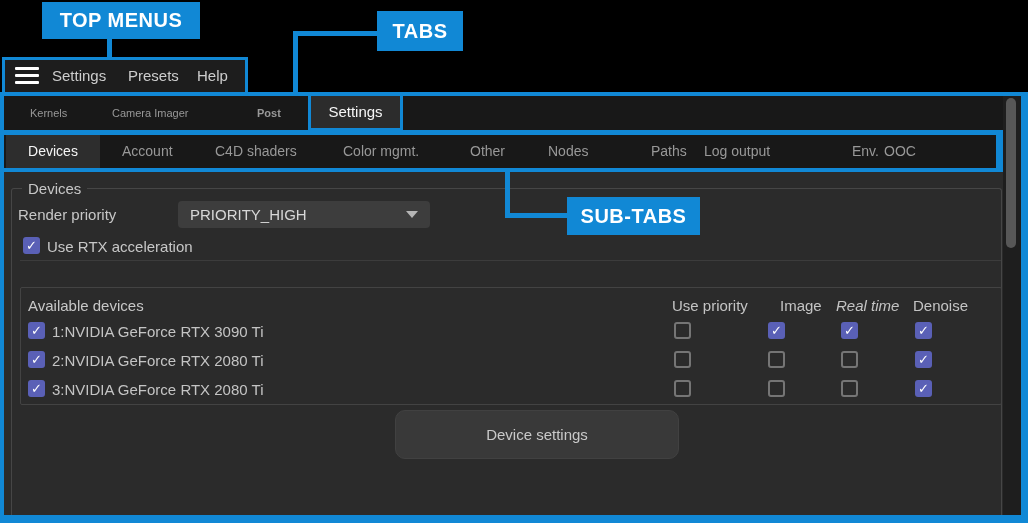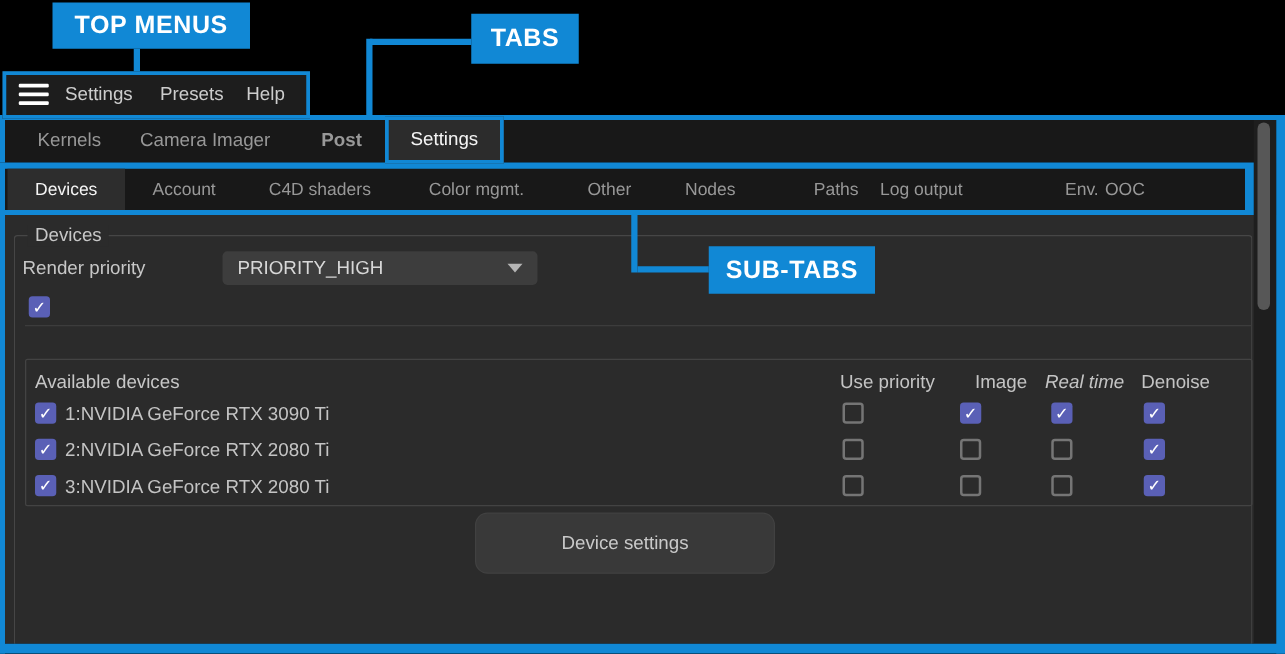--- a/index.html
+++ b/index.html
@@ -24,21 +24,21 @@
   .cline{position:absolute;background:var(--blue);}
   .bluestrip{position:absolute;background:var(--blue);}
   
   #menubar{position:absolute;left:2px;top:57px;width:246px;height:38px;border:3px solid var(--blue);
            background:var(--bar-bg);}
   #hamburger{position:absolute;left:10px;top:7px;width:24px;height:18px;cursor:pointer;}
   #hamburger .bar{position:absolute;left:0;width:24px;height:3px;background:#fff;border-radius:1px;}
   .menu-item{position:absolute;top:0;height:32px;line-height:32px;font-size:15px;color:#cdcdcd;cursor:pointer;}
   
   #tabsrow{position:absolute;left:4px;top:96px;width:1017px;height:34px;background:var(--row-bg);}
-  .tab{position:absolute;top:96px;height:34px;line-height:34px;font-size:15px;color:var(--dim);cursor:pointer;}
+  .tab{position:absolute;top:96px;height:34px;line-height:34px;font-size:11px;color:var(--dim);cursor:pointer;}
   #activetab{position:absolute;left:308px;top:93px;width:95px;height:38px;border:3px solid var(--blue);
              background:var(--active-tab-bg);color:var(--white);font-size:15px;text-align:center;line-height:31px;cursor:pointer;}
   #subtabsbox{position:absolute;left:0;top:130px;width:1003px;height:42px;background:var(--row-bg);
               border-style:solid;border-color:var(--blue);border-width:5px 7px 4px 4px;}
   .subtab{position:absolute;top:0;height:33px;line-height:33px;font-size:14px;color:var(--dim);cursor:pointer;white-space:nowrap;}
   .subtab.active{background:#2d2d2d;color:var(--white);text-align:center;}
   
   #content{position:absolute;left:4px;top:172px;width:1017px;height:343px;background:var(--content-bg);}
   #gutter{position:absolute;left:1003px;top:96px;width:18px;height:419px;background:#1e1e1e;}
   #scrollthumb{position:absolute;left:1006px;top:98px;width:10px;height:150px;background:#575757;border-radius:5px;cursor:pointer;}
@@ -53,41 +53,42 @@
   #dropdown .val{color:#d8d8d8;font-size:15px;}
   #caret{margin-left:auto;width:0;height:0;border-left:6px solid transparent;border-right:6px solid transparent;
          border-top:7px solid #b5b5b5;}
   .cb{position:absolute;width:17px;height:17px;border-radius:3px;border:2px solid var(--cb-border);cursor:pointer;}
   .cb.on{border:none;background:var(--cb-on);color:#fff;font-size:13px;font-weight:bold;
          display:flex;align-items:center;justify-content:center;}
   #divider{position:absolute;left:20px;top:260px;width:981px;height:1px;background:#3c3c3c;}
   #innerbox{position:absolute;left:20px;top:287px;width:982px;height:118px;border:1px solid #434343;border-radius:2px;}
   .colhead{position:absolute;top:297px;font-size:15px;color:#c4c4c4;white-space:nowrap;}
   .devname{position:absolute;font-size:15px;color:#c4c4c4;white-space:nowrap;text-align:center;}
-  #devbtn{position:absolute;left:380px;top:410px;width:240px;height:49px;background:#393939;border:1px solid #414141;
+  #devbtn{position:absolute;left:395px;top:410px;width:284px;height:49px;background:#393939;border:1px solid #414141;
           border-radius:10px;color:#c9c9c9;font-size:15px;display:flex;align-items:center;justify-content:center;cursor:pointer;}
 </style>
 </head>
 <body>
 
 <div id="stage">
 
   <div id="content"></div>
   <div id="tabsrow"></div>
   <div id="gutter"></div>
   <div id="scrollthumb"></div>
 
   <div id="fieldset"></div>
   <div id="legend">Devices</div>
   <div class="flabel" style="left:18px;top:206px;">Render priority</div>
   <div id="dropdown">
     <span class="val">PRIORITY_HIGH</span>
     <span id="caret"></span>
   </div>
   <span class="cb on" id="rtx-cb" style="left:23px;top:237px;">✓</span>
+  <div class="flabel" style="left:47px;top:238px;">Use RTX acceleration</div>
   <div id="divider"></div>
 
   <div id="innerbox"></div>
   <div class="flabel" style="left:28px;top:297px;">Available devices</div>
   <div id="colheads">
       <div class="colhead" style="left: 672px;">Use priority</div>
       <div class="colhead" style="left: 766px; margin-left: 14px;">Image</div>
       <div class="colhead" style="left: 836px; font-style: italic;">Real time</div>
       <div class="colhead" style="left: 913px;">Denoise</div>
     </div>

